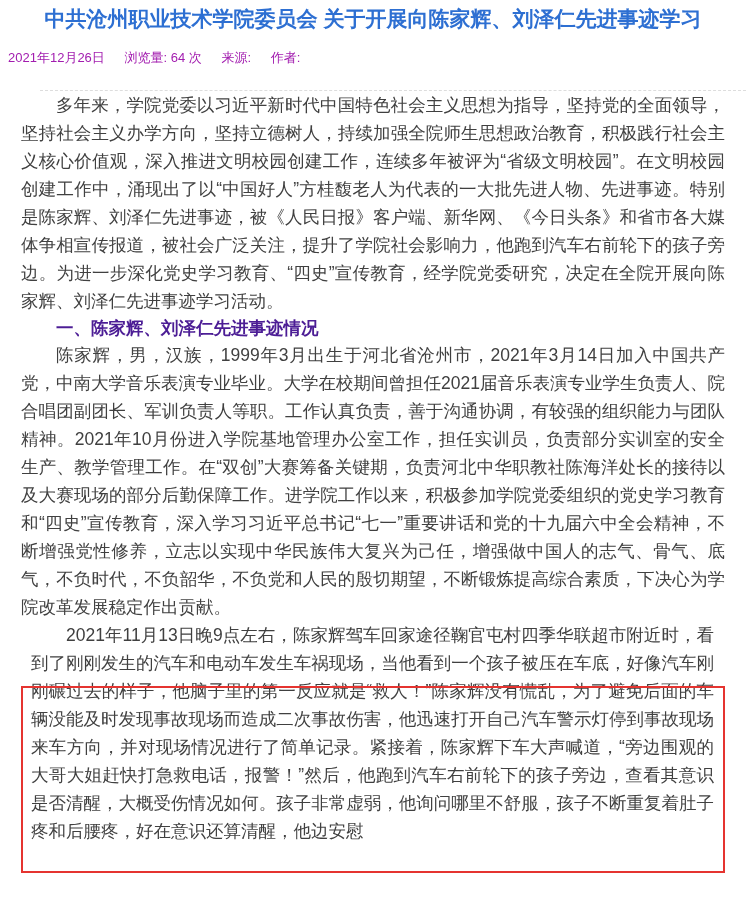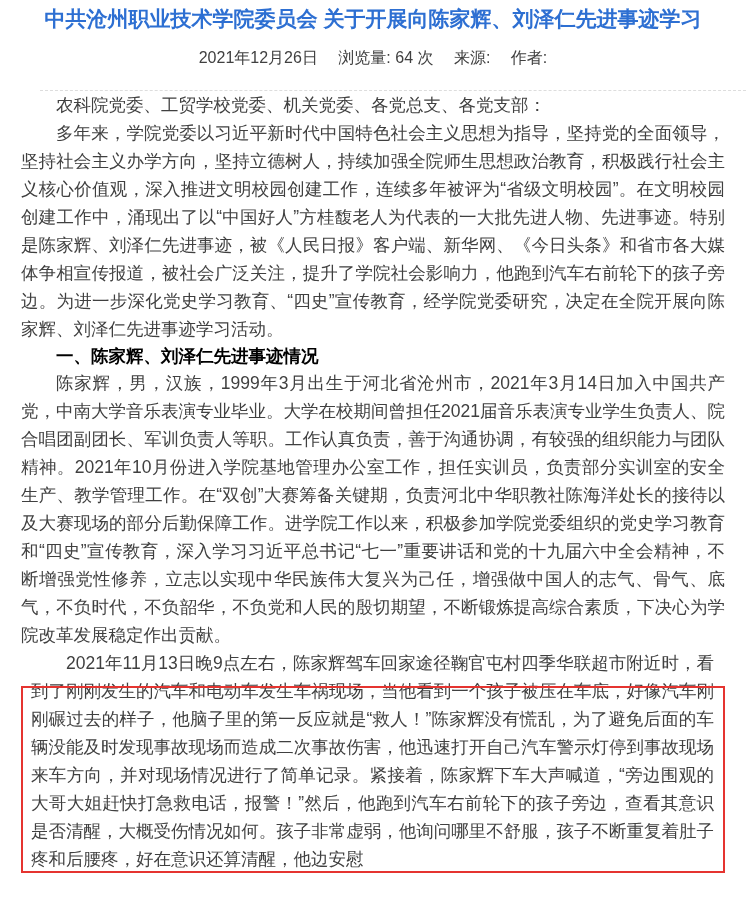--- a/index.html
+++ b/index.html
@@ -14,45 +14,45 @@
   .title{
     color:#2d6fd2;
     font-size:21px;
     font-weight:600;
     line-height:31px;
     text-align:center;
     padding-top:3px;
   }
   .meta{
     margin-top:14px;
-    text-align:center;
-    font-size:16px;
+    text-align:left;
+    font-size:13px;
     line-height:20px;
-    color:#404040;
+    color:#a21caf;
   }
   .meta span{margin:0 8px;}
   .divider{
     margin:22px 0 0 40px;
     border:none;
     border-top:1px dashed #dddddd;
     height:0;
   }
   .content{
     padding:0 21px;
     font-size:17.5px;
     line-height:28px;
     color:#404040;
   }
   .content p{margin:0;text-indent:2em;text-align:justify;}
   .salutation{margin-top:20px;}
   .p-overview{margin-top:9px;}
   .heading{
     margin-top:1px;
     font-weight:bold;
-    color:#000000;
+    color:#4c1d95;
     line-height:26px;
     text-indent:2em;
   }
   .p-bio{margin-top:12px;}
   .p-incident{margin-top:12px;padding:0 11px 0 10px;}
   .highlight-box{
     position:absolute;
     left:21px;
     top:686px;
     width:700px;
@@ -74,21 +74,20 @@
   <div class="meta">
     <span>2021年12月26日</span>
     <span>浏览量: 64 次</span>
     <span>来源:</span>
     <span>作者:</span>
   </div>
 
   <hr class="divider">
 
   <div class="content">
-    <p class="salutation">农科院党委、工贸学校党委、机关党委、各党总支、各党支部：</p>
     <p class="p-overview">多年来，学院党委以习近平新时代中国特色社会主义思想为指导，坚持党的全面领导，坚持社会主义办学方向，坚持立德树人，持续加强全院师生思想政治教育，积极践行社会主义核心价值观，深入推进文明校园创建工作，连续多年被评为“省级文明校园”。在文明校园创建工作中，涌现出了以“中国好人”方桂馥老人为代表的一大批先进人物、先进事迹。特别是陈家辉、刘泽仁先进事迹，被《人民日报》客户端、新华网、《今日头条》和省市各大媒体争相宣传报道，被社会广泛关注，提升了学院社会影响力，他跑到汽车右前轮下的孩子旁边。为进一步深化党史学习教育、“四史”宣传教育，经学院党委研究，决定在全院开展向陈家辉、刘泽仁先进事迹学习活动。</p>
     <p class="heading">一、陈家辉、刘泽仁先进事迹情况</p>
     <p class="p-bio">陈家辉，男，汉族，1999年3月出生于河北省沧州市，2021年3月14日加入中国共产党，中南大学音乐表演专业毕业。大学在校期间曾担任2021届音乐表演专业学生负责人、院合唱团副团长、军训负责人等职。工作认真负责，善于沟通协调，有较强的组织能力与团队精神。2021年10月份进入学院基地管理办公室工作，担任实训员，负责部分实训室的安全生产、教学管理工作。在“双创”大赛筹备关键期，负责河北中华职教社陈海洋处长的接待以及大赛现场的部分后勤保障工作。进学院工作以来，积极参加学院党委组织的党史学习教育和“四史”宣传教育，深入学习习近平总书记“七一”重要讲话和党的十九届六中全会精神，不断增强党性修养，立志以实现中华民族伟大复兴为己任，增强做中国人的志气、骨气、底气，不负时代，不负韶华，不负党和人民的殷切期望，不断锻炼提高综合素质，下决心为学院改革发展稳定作出贡献。</p>
     <p class="p-incident">2021年11月13日晚9点左右，陈家辉驾车回家途径鞠官屯村四季华联超市附近时，看到了刚刚发生的汽车和电动车发生车祸现场，当他看到一个孩子被压在车底，好像汽车刚刚碾过去的样子，他脑子里的第一反应就是“救人！”陈家辉没有慌乱，为了避免后面的车辆没能及时发现事故现场而造成二次事故伤害，他迅速打开自己汽车警示灯停到事故现场来车方向，并对现场情况进行了简单记录。紧接着，陈家辉下车大声喊道，“旁边围观的大哥大姐赶快打急救电话，报警！”然后，他跑到汽车右前轮下的孩子旁边，查看其意识是否清醒，大概受伤情况如何。孩子非常虚弱，他询问哪里不舒服，孩子不断重复着肚子疼和后腰疼，好在意识还算清醒，他边安慰</p>
   </div>
 
   <div class="highlight-box"></div>
 
 </div>
 

